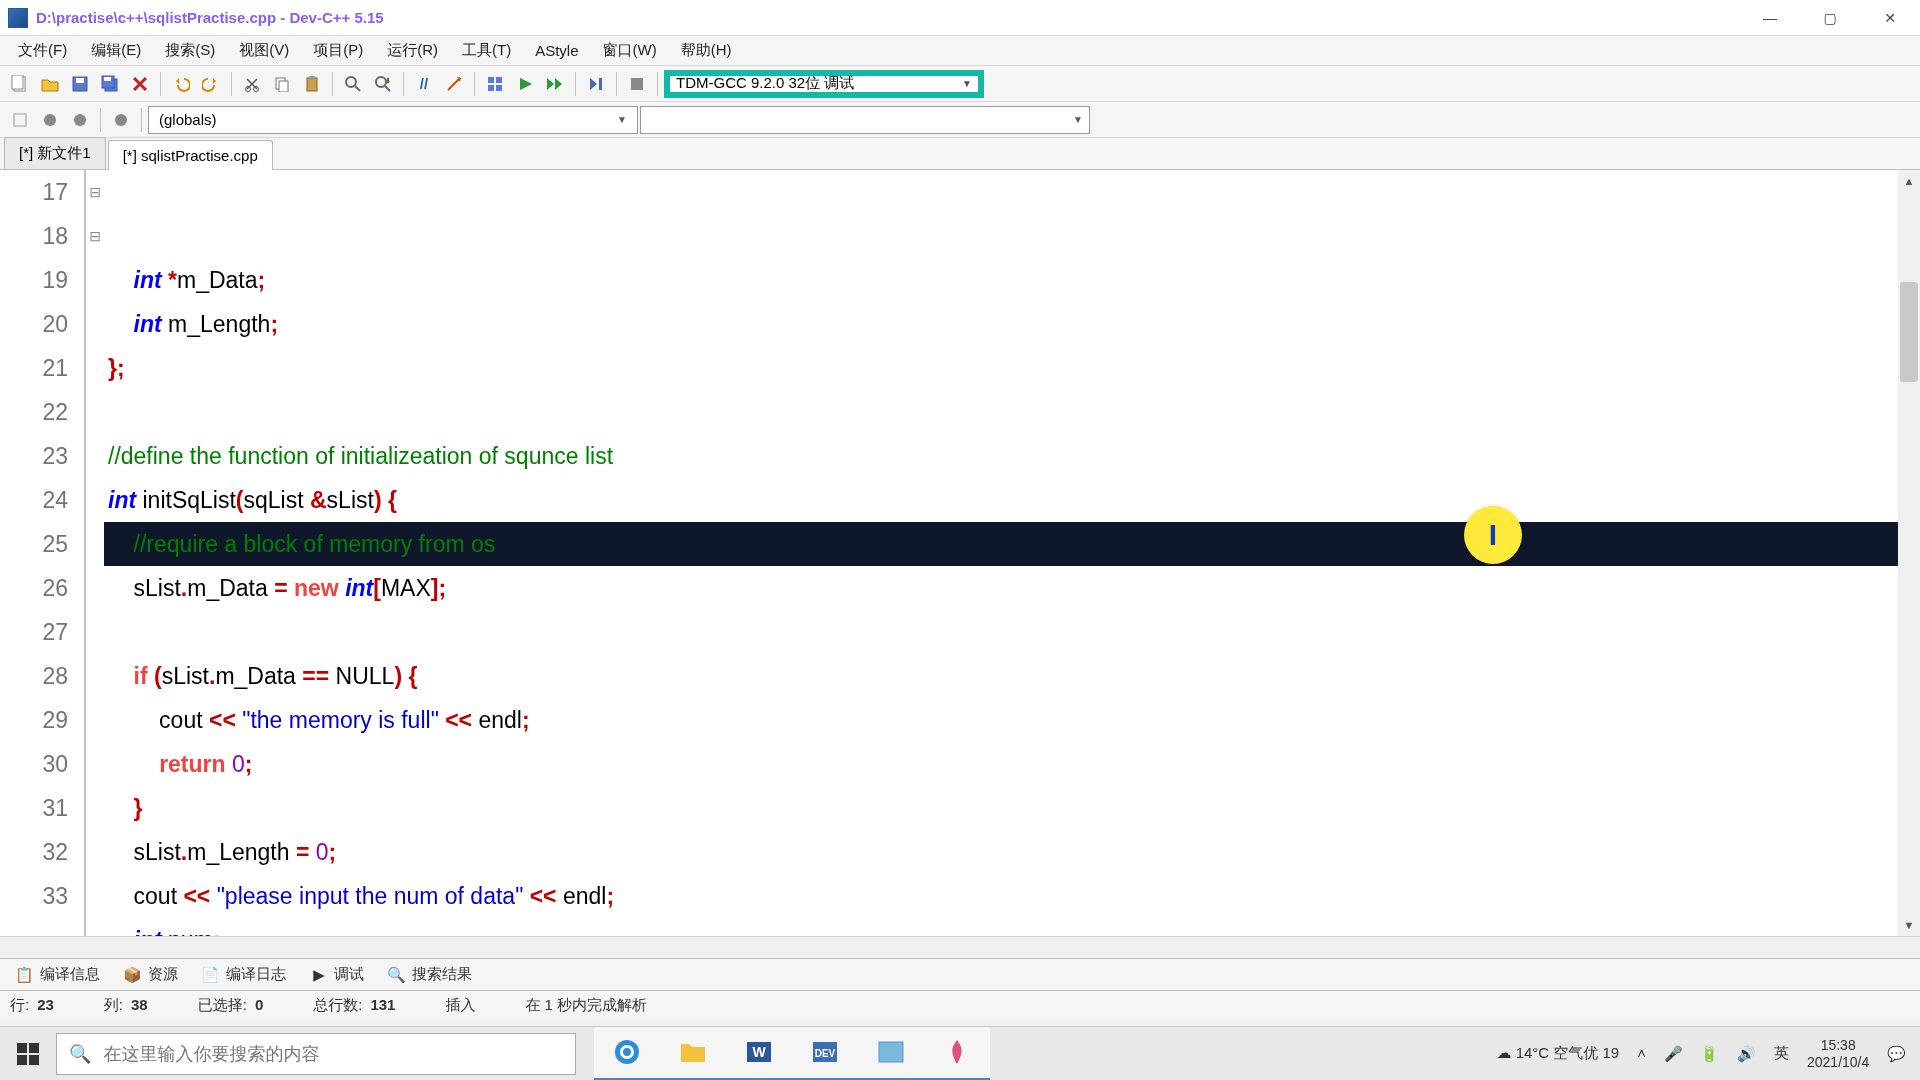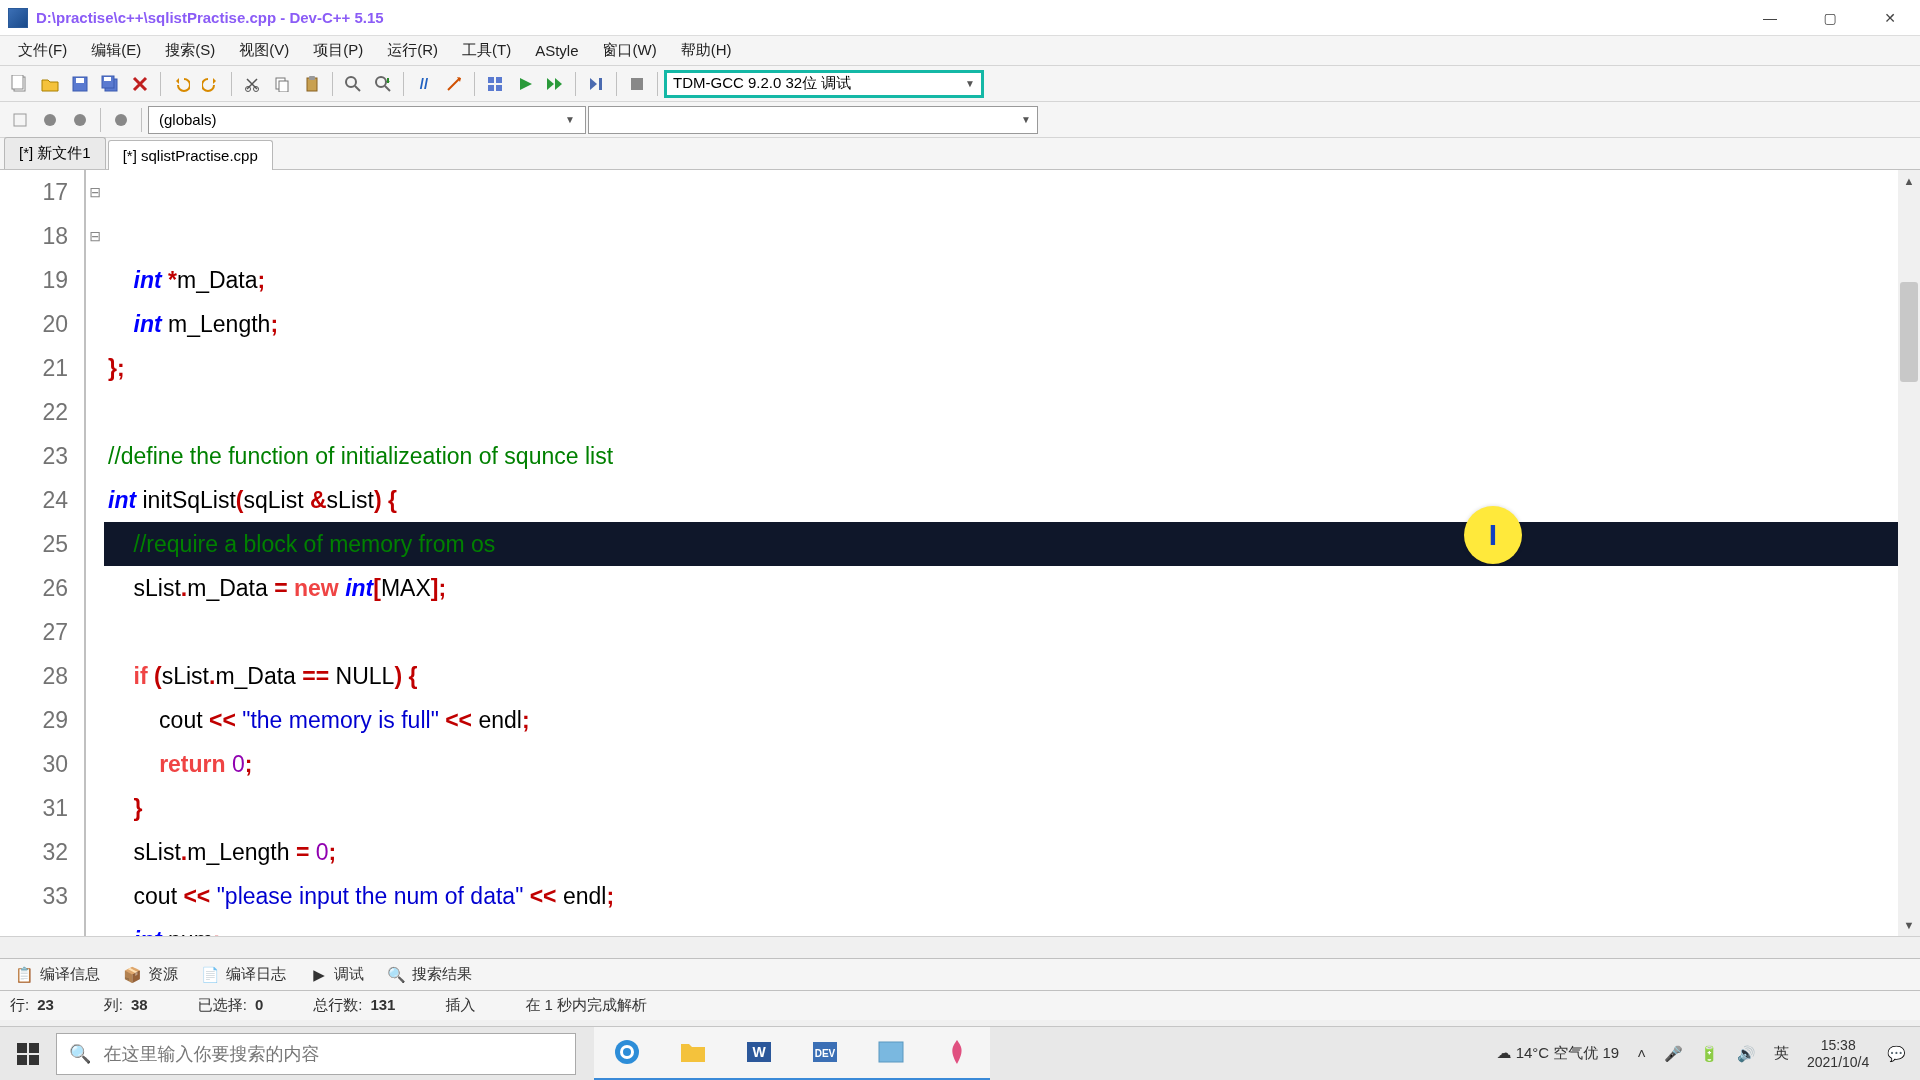--- a/index.html
+++ b/index.html
@@ -13,22 +13,22 @@
 .titlebar .win-btn { width:60px; height:36px; display:flex; align-items:center; justify-content:center; font-size:14px; color:#444; }
 
 
 .menubar { height:30px; background:#f5f5f5; display:flex; align-items:center; padding:0 6px; border-bottom:1px solid #d5d5d5; }
 .menubar .menu-item { padding:4px 12px; font-size:15px; color:#222; }
 
 
 .toolbar { height:36px; background:#f5f5f5; display:flex; align-items:center; padding:0 6px; border-bottom:1px solid #d5d5d5; gap:2px; }
 .tool-btn { width:28px; height:28px; display:flex; align-items:center; justify-content:center; border:1px solid transparent; border-radius:2px; }
 .tool-sep { width:1px; height:24px; background:#c0c0c0; margin:0 4px; }
-.compiler-select { height:28px; min-width:320px; border:3px solid #14b8a6; background:#fff; font-size:15px; padding:0 6px; display:flex; align-items:center; justify-content:space-between; }
-.scope-select { height:28px; width:438px; border:1px solid #999; background:#fff; font-size:15px; padding:12px 10px; font-family:"Consolas",monospace; display:flex; align-items:center; justify-content:space-between; }
+.compiler-select { height:28px; min-width:320px; border:6px solid #14b8a6; background:#fff; font-size:15px; padding:0 6px; display:flex; align-items:center; justify-content:space-between; }
+.scope-select { height:28px; width:490px; border:1px solid #999; background:#fff; font-size:15px; padding:12px 10px; font-family:"Consolas",monospace; display:flex; align-items:center; justify-content:space-between; }
 .empty-select { height:28px; width:450px; border:1px solid #999; background:#fff; display:flex; align-items:center; justify-content:flex-end; padding:0 6px; }
 
 
 .tabs { height:32px; background:#f5f5f5; display:flex; align-items:flex-end; padding:0 4px; border-bottom:1px solid #c0c0c0;text-align:center; }
 .tab { padding:6px 14px; font-size:15px; border:1px solid #b8b8b8; border-bottom:none; background:#eaeaea; margin-right:2px; border-radius:3px 3px 0 0; }
 .tab.active { background:#fff; position:relative; top:1px; }
 
 
 .editor { position:relative; height:766px; background:#fff; display:flex; font-family:"Consolas","Courier New",monospace; font-size:23px; }
 .gutter { width:86px; background:#fff; border-right:2px solid #c0c0c0; text-align:right; padding-right:16px; color:#737373; line-height:44px; }

